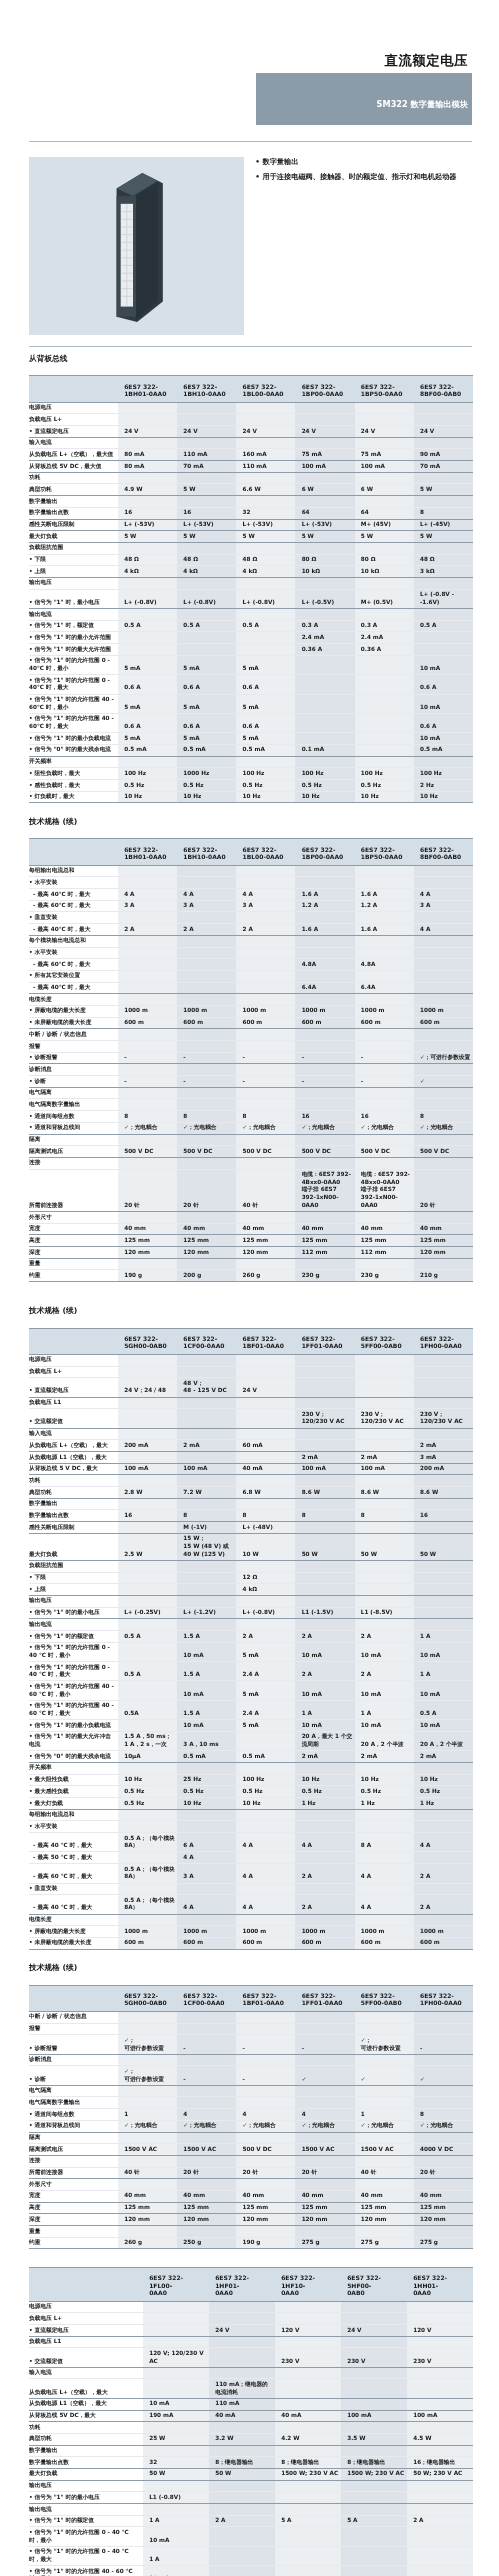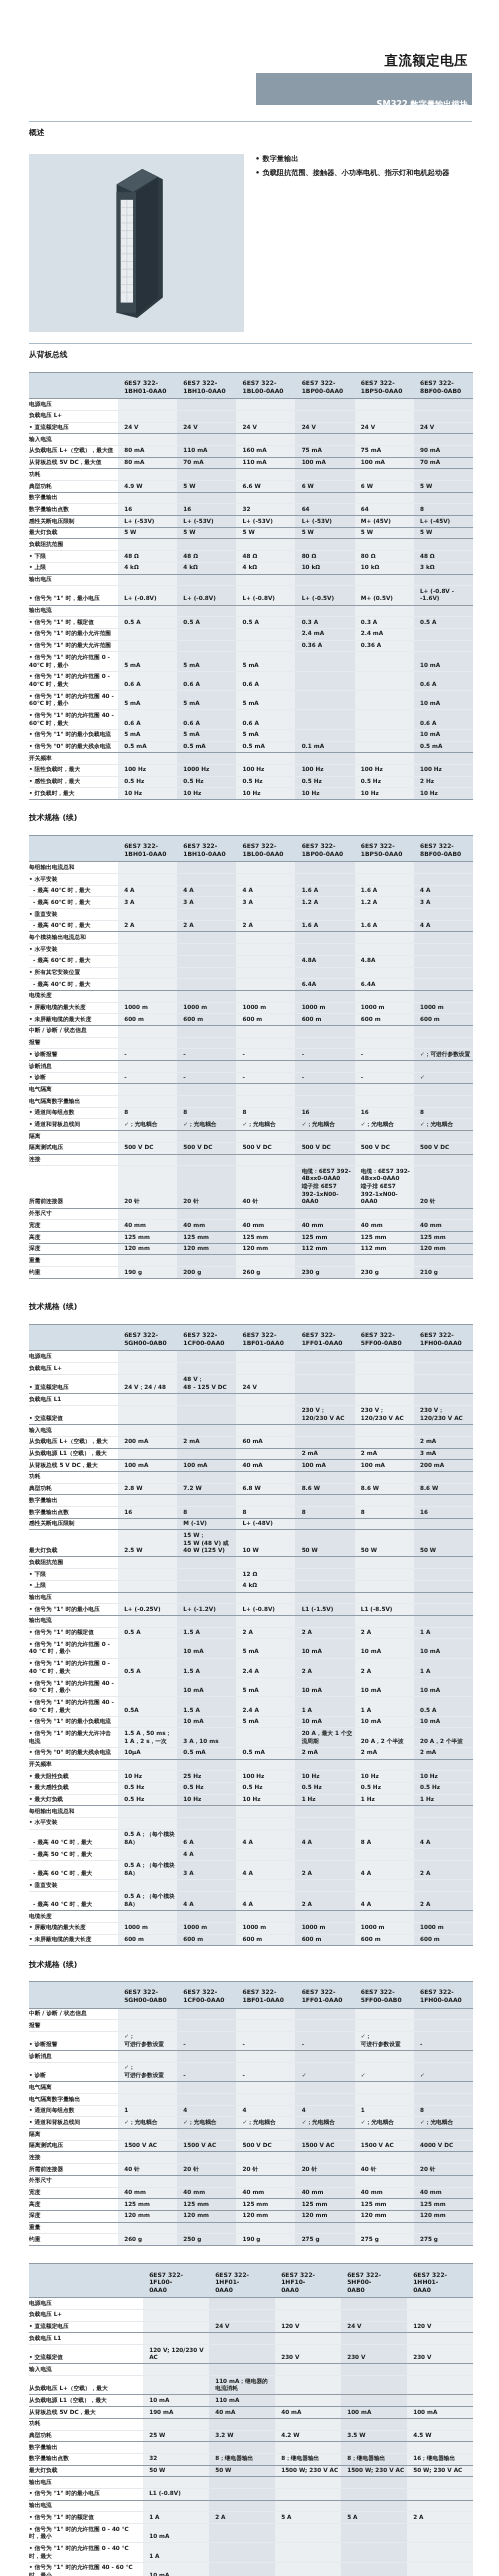--- a/index.html
+++ b/index.html
@@ -1,19 +1,19 @@
 <!DOCTYPE html>
 <html style="font-size:8.2px"><head>
 <meta charset="utf-8">
 <style>
   * { box-sizing: border-box; margin: 0; padding: 0; }
   body { width: 500px; background: #ffffff; font-family: "DejaVu Sans", "Liberation Sans", sans-serif; color: #1a1a1a; font-size: 5.7px; line-height: 1.35; }
   .page { width: 500px; padding: 0 28px 0 29px; position: relative; }
   .hdr-title { text-align: right; font-size: 13.4px; font-weight: bold; padding-top: 52px; padding-right: 4.1px; letter-spacing: 0.5px; }
-  .hdr-bar { margin-left: 227px; margin-top: 3.1px; height: 32px; background: #8c9ba8; color: #fff; text-align: right; font-size: 8.2px; font-weight: bold; padding: 26px 4.1px 0 0; }
+  .hdr-bar { margin-left: 227px; margin-top: 3.1px; height: 52px; background: #8c9ba8; color: #fff; text-align: right; font-size: 8.2px; font-weight: bold; padding: 26px 4.1px 0 0; }
   .section-rule { border-top: 1px solid #a9bac9; margin-top: 15.5px; }
   .section-title { font-size: 7.7px; font-weight: bold; padding: 6.2px 0 0 0; }
   .overview { display: flex; margin-top: 15.5px; }
   .prod-img { width: 215px; height: 178px; background: #d7e0e7; position: relative; }
   .module { position: absolute; left: 72px; top: 15.5px; width: 62px; height: 149px; }
   .bullets { margin-left: 11.3px; font-size: 7.2px; font-weight: bold; padding-top: 0; }
   .bullets li { list-style: none; padding-left: 7.2px; position: relative; margin-bottom: 5.2px; line-height: 1.3; }
   .bullets li::before { content: "•"; position: absolute; left: 0; top: 0; }
   .spec-title { font-size: 7.7px; font-weight: bold; padding: 6.2px 0 11.3px 0; }
   table.spec { width: 444px; border-collapse: collapse; table-layout: fixed; margin-bottom: 7.2px; }
@@ -28,21 +28,20 @@
 </head>
 <body>
 
 <div class="page">
   <div class="hdr-title">直流额定电压</div>
   <div class="hdr-bar">
     <span>SM322 数字量输出模块</span>
   </div>
 
   <div class="section-rule"></div>
-  <div class="section-title">概述</div>
 
   <div class="overview">
     <div class="prod-img">
       <svg class="module" viewBox="0 0 120 290">
         <polygon points="30,30 80,0 120,20 120,250 70,290 30,280" fill="#2e3a42"></polygon>
         <polygon points="30,30 80,0 110,15 62,45" fill="#4a5862"></polygon>
         <rect x="30" y="45" width="38" height="235" fill="#3b4850"></rect>
         <rect x="38" y="60" width="24" height="200" fill="#e9edf0"></rect>
         <g stroke="#b9c2c8" stroke-width="1">
           <line x1="38" y1="75" x2="62" y2="75"></line>
@@ -57,21 +56,21 @@
           <line x1="38" y1="210" x2="62" y2="210"></line>
             <line x1="38" y1="225" x2="62" y2="225"></line>
             <line x1="38" y1="240" x2="62" y2="240"></line>
           <line x1="50" y1="60" x2="50" y2="260"></line>
         </g>
         <polygon points="68,45 110,18 110,250 68,285" fill="#27323a"></polygon>
       </svg>
     </div>
     <ul class="bullets">
       <li>数字量输出</li>
-      <li>负载阻抗范围、接触器、小功率电机、指示灯和电机起动器</li>
+      <li>用于连接电磁阀、接触器、时的额定值、指示灯和电机起动器</li>
     </ul>
   </div>
 
   <div class="section-rule" style="margin-top:11.3px"></div>
   <div id="spec-container">
       <div class="spec-title">从背板总线</div>
       <table class="spec">
         <colgroup>
           <col style="width: 89px;">
           <col>

